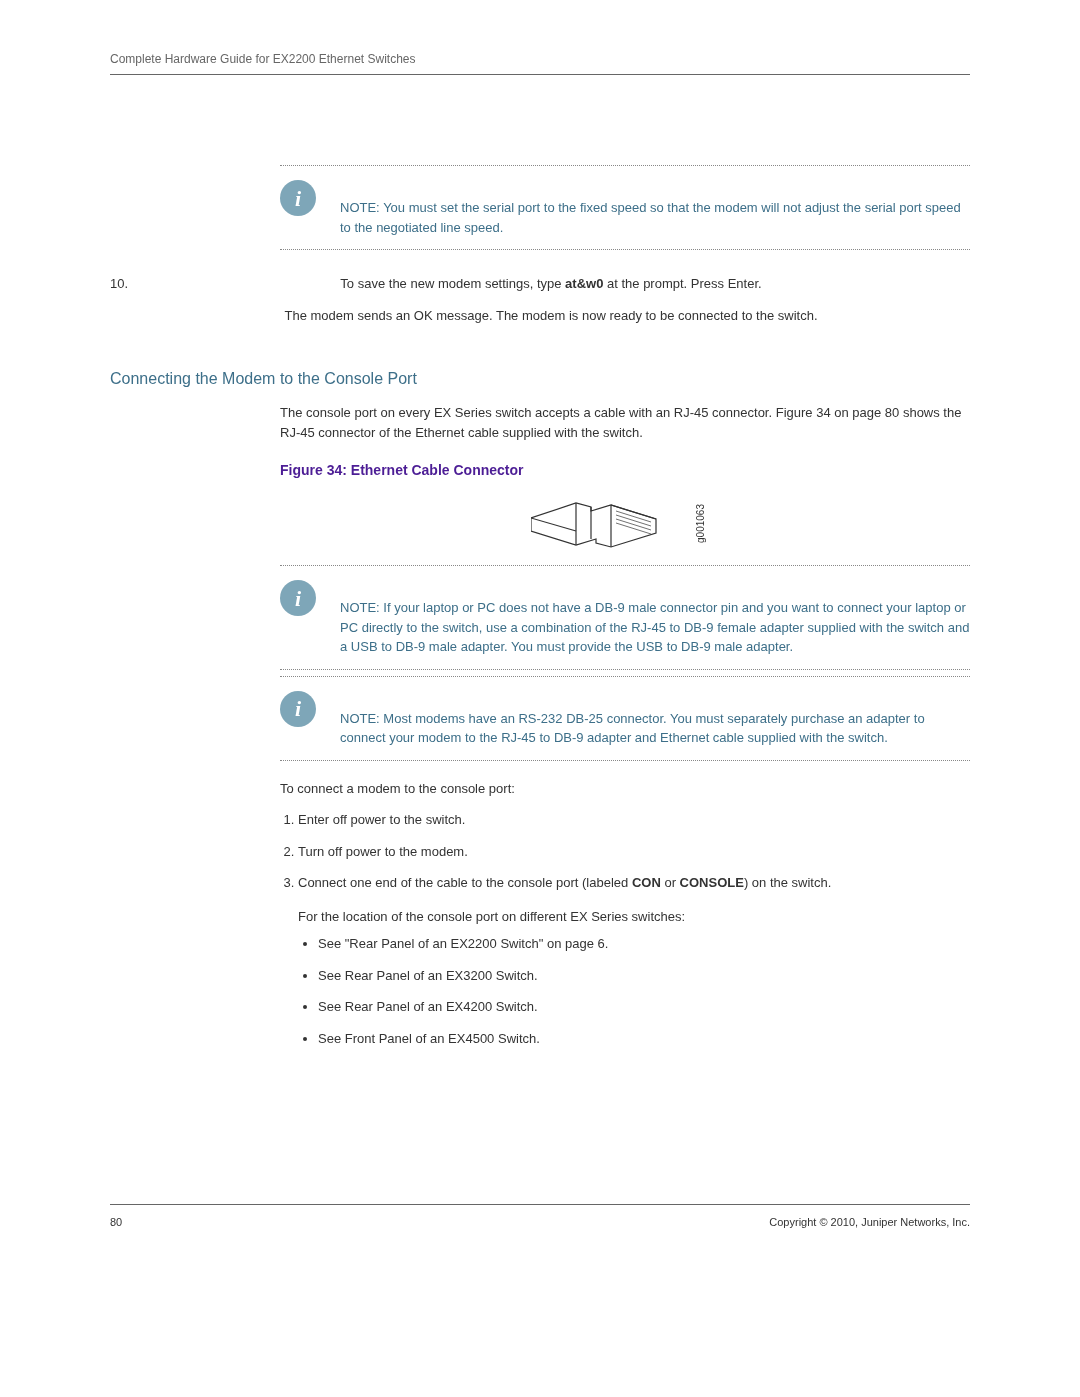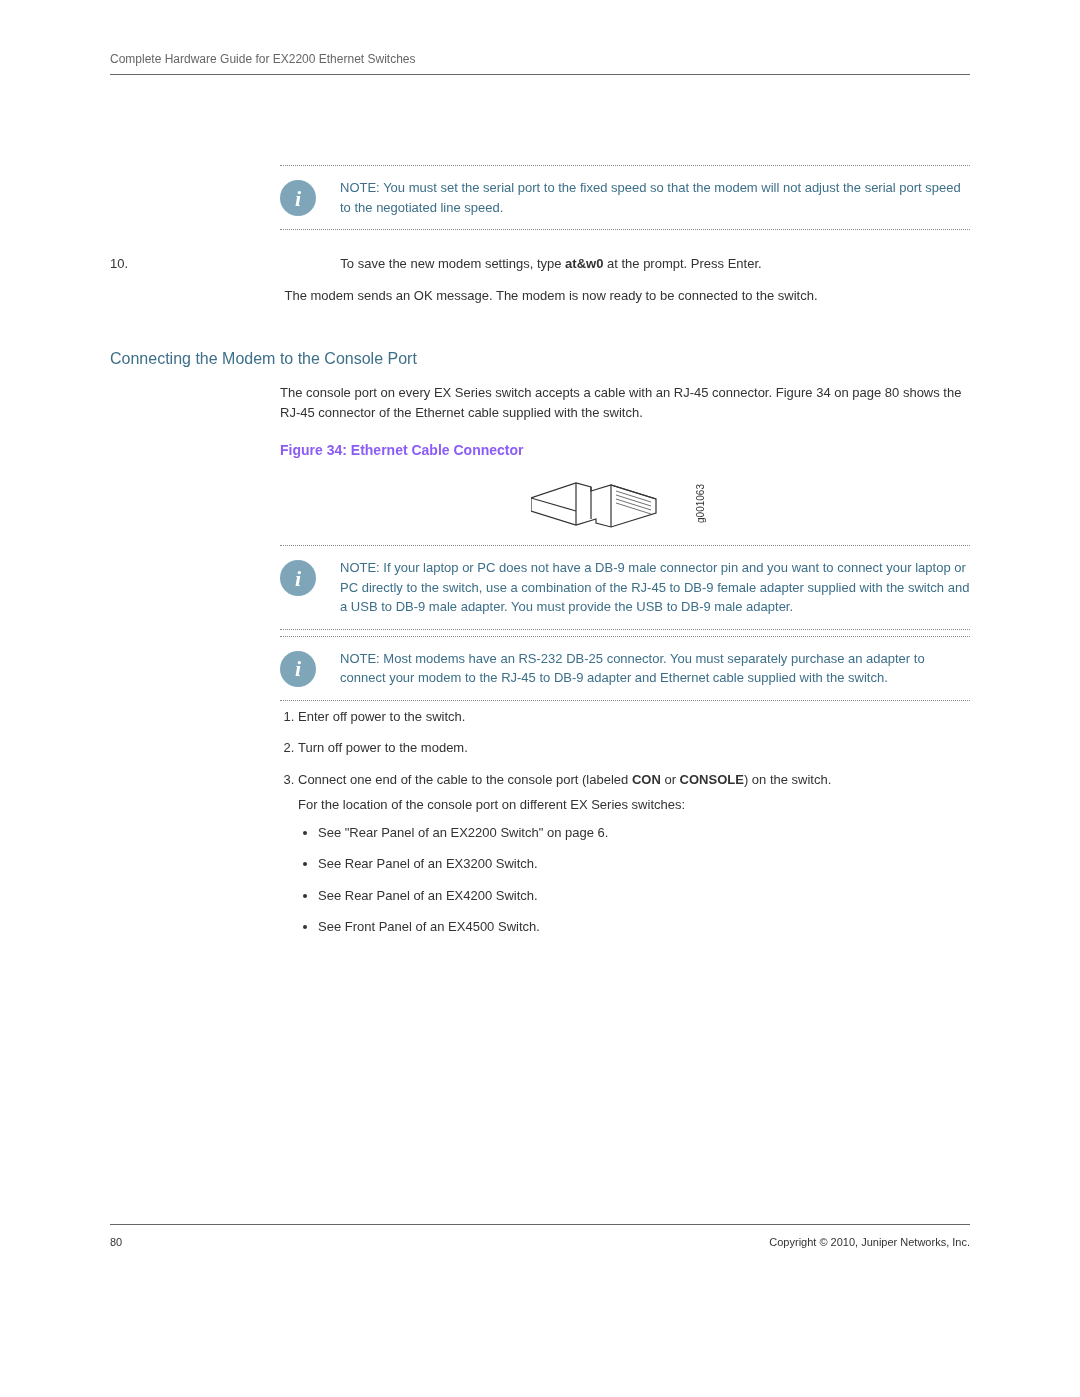--- a/index.html
+++ b/index.html
@@ -59,20 +59,21 @@
     color: #fff;
     font-family: Georgia, serif;
     font-style: italic;
     font-weight: bold;
     font-size: 22px;
   }
   .note-text {
     flex: 1;
     color: #3d6f89;
     font-size: 13px;
+    margin-top: 20px;
   }
   .note-text .label {
     color: #3d6f89;
   }
   .ol-10 {
     margin: 24px 0 0 0;
     padding: 0;
   }
   .ol-10 .num {
     display: inline-block;
@@ -92,21 +93,21 @@
     color: #3d6f89;
     font-size: 16px;
     font-weight: normal;
     margin: 30px 0 12px 0;
   }
   .para {
     margin: 0 0 12px 0;
   }
   .fig-heading {
     font-weight: bold;
-    color: #8b5cf6;
+    color: #4c1d95;
     font-size: 14px;
     margin: 18px 0 6px 0;
   }
   .fig-wrap {
     display: flex;
     justify-content: center;
     align-items: center;
     gap: 20px;
     padding: 6px 0 12px 0;
   }
@@ -117,40 +118,40 @@
     white-space: nowrap;
   }
   .steps {
     margin: 6px 0 0 0;
     padding-left: 18px;
   }
   .steps li {
     margin-bottom: 12px;
   }
   .subpara {
-    margin: 6px 0 8px 0;
+    margin: 14px 0 8px 0;
   }
   .bullets {
     list-style: disc;
     padding-left: 20px;
     margin: 0;
   }
   .bullets li {
     margin-bottom: 12px;
   }
   .footer-rule {
     border: none;
     border-top: 1px solid #666;
     margin: 0 0 6px 0;
   }
   .footer {
     position: absolute;
     left: 110px;
     right: 110px;
-    bottom: 32px;
+    bottom: 52px;
     display: flex;
     justify-content: space-between;
     font-size: 11px;
     color: #333;
   }
   .bold { font-weight: bold; }
 </style>
 </head>
 <body>
 
@@ -228,20 +229,21 @@
       <div class="info-icon">
           <span>i</span>
         </div>
       <div class="note-text">
         <span class="label">NOTE:</span>
         <span>Most modems have an RS-232 DB-25 connector. You must separately purchase an adapter to connect your modem to the RJ-45 to DB-9 adapter and Ethernet cable supplied with the switch.</span>
       </div>
     </div>
     <hr class="dotted">
 
+    <p class="para" style="margin-top:18px">To connect a modem to the console port:</p>
 
     <ol class="steps">
       <li><span>Enter off power to the switch.</span></li>
       <li><span>Turn off power to the modem.</span></li>
       <li>
         <span>Connect one end of the cable to the console port (labeled </span><span class="bold">CON</span><span> or </span><span class="bold">CONSOLE</span><span>) on the switch.</span>
         <p class="subpara">For the location of the console port on different EX Series switches:</p>
         <ul class="bullets">
           <li>See "Rear Panel of an EX2200 Switch" on page 6.</li>
           <li>See Rear Panel of an EX3200 Switch.</li>

